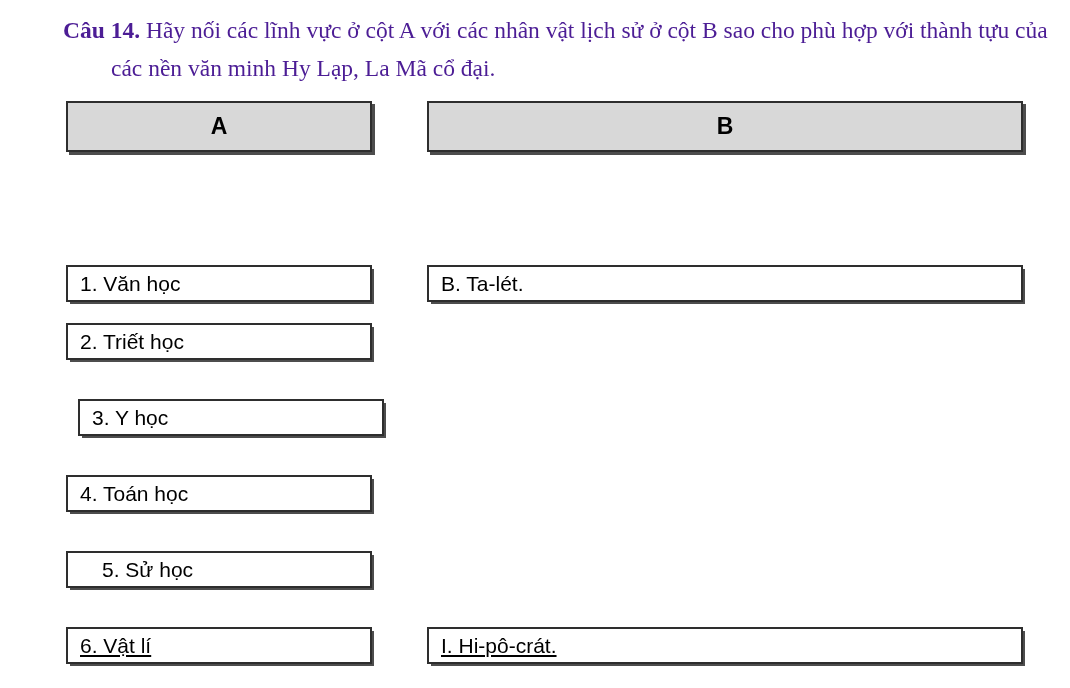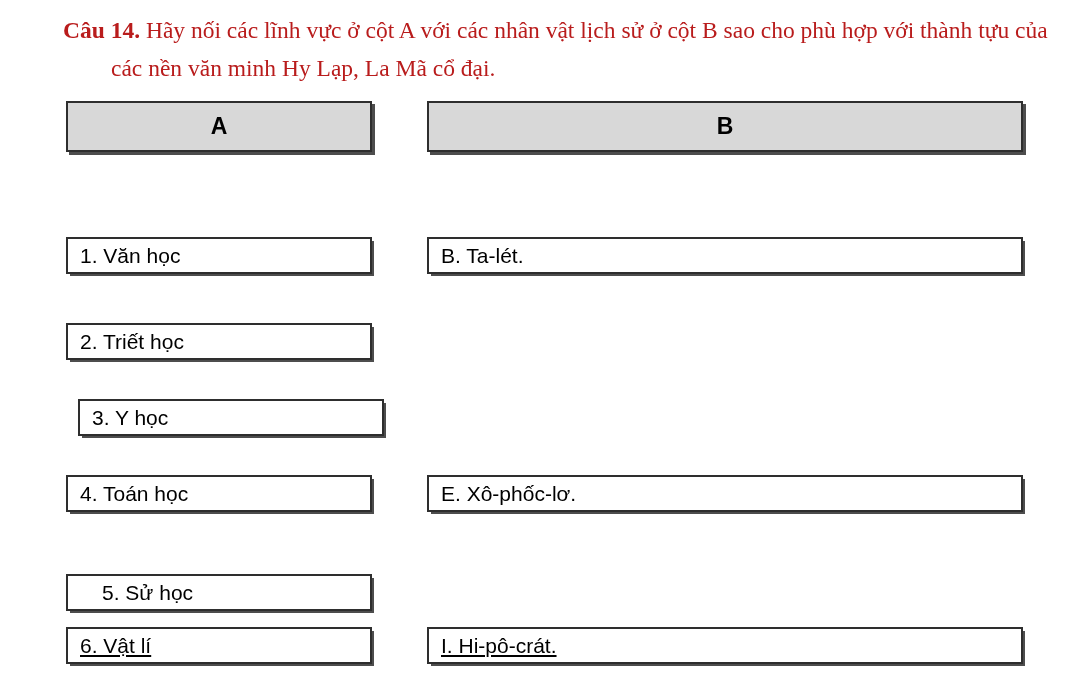--- a/index.html
+++ b/index.html
@@ -21,21 +21,21 @@
   .question {
     position: absolute;
     left: 63px;
     top: 11px;
     width: 985px;
     font-family: "Liberation Serif", serif;
     font-size: 23.5px;
     line-height: 38px;
     padding-left: 48px;
     text-indent: -48px;
-    color: #b91c1c;
+    color: #4c1d95;
   }
   .question b { font-weight: bold; }
   
   .hdr, .box {
     position: absolute;
     border: 2px solid #2e2e2e;
     background: #ffffff;
     display: flex;
     align-items: center;
     font-family: "Liberation Sans", sans-serif;
@@ -52,41 +52,40 @@
     height: 37px;
     font-size: 21px;
     padding-left: 12px;
     box-shadow: 3px 3px 0 -1px #4d4d4d;
   }
   
   .col-a-x { left: 66px;  width: 306px; }
   .col-b-x { left: 427px; width: 596px; }
   .hdr-row { top: 101px; }
   .row-0 { top: 189px; }
-  .row-1 { top: 237px; }
+  .row-1 { top: 265px; }
   .row-2 { top: 323px; }
   .row-3 { top: 399px; margin-left: 12px; }
   .row-4 { top: 475px; text-align: center; }
-  .row-5 { top: 574px; padding-left: 34px; }
+  .row-5 { top: 551px; padding-left: 34px; }
   .row-6 { top: 627px; text-decoration: underline; }
 </style>
 </head>
 <body>
 
 <div class="page">
 
   <p class="question"><b>Câu 14.</b> <span>Hãy nối các lĩnh vực ở cột A với các nhân vật lịch sử ở cột B sao cho phù hợp với thành tựu của các nền văn minh Hy Lạp, La Mã cổ đại.</span></p>
 
   <div class="hdr hdr-row col-a-x">A</div>
   <div class="hdr hdr-row col-b-x">B</div>
 
   <div class="box row-1 col-a-x">1. Văn học</div>
   <div class="box row-2 col-a-x">2. Triết học</div>
   <div class="box row-3 col-a-x">3. Y học</div>
   <div class="box row-4 col-a-x">4. Toán học</div>
   <div class="box row-5 col-a-x">5. Sử học</div>
   <div class="box row-6 col-a-x">6. Vật lí</div>
 
   <div class="box row-1 col-b-x">B. Ta-lét.</div>
-  <div class="box row-4 col-b-x">E. Xô-phốc-lơ.</div>
   <div class="box row-6 col-b-x">I. Hi-pô-crát.</div>
 
 </div>
 
 </body></html>

